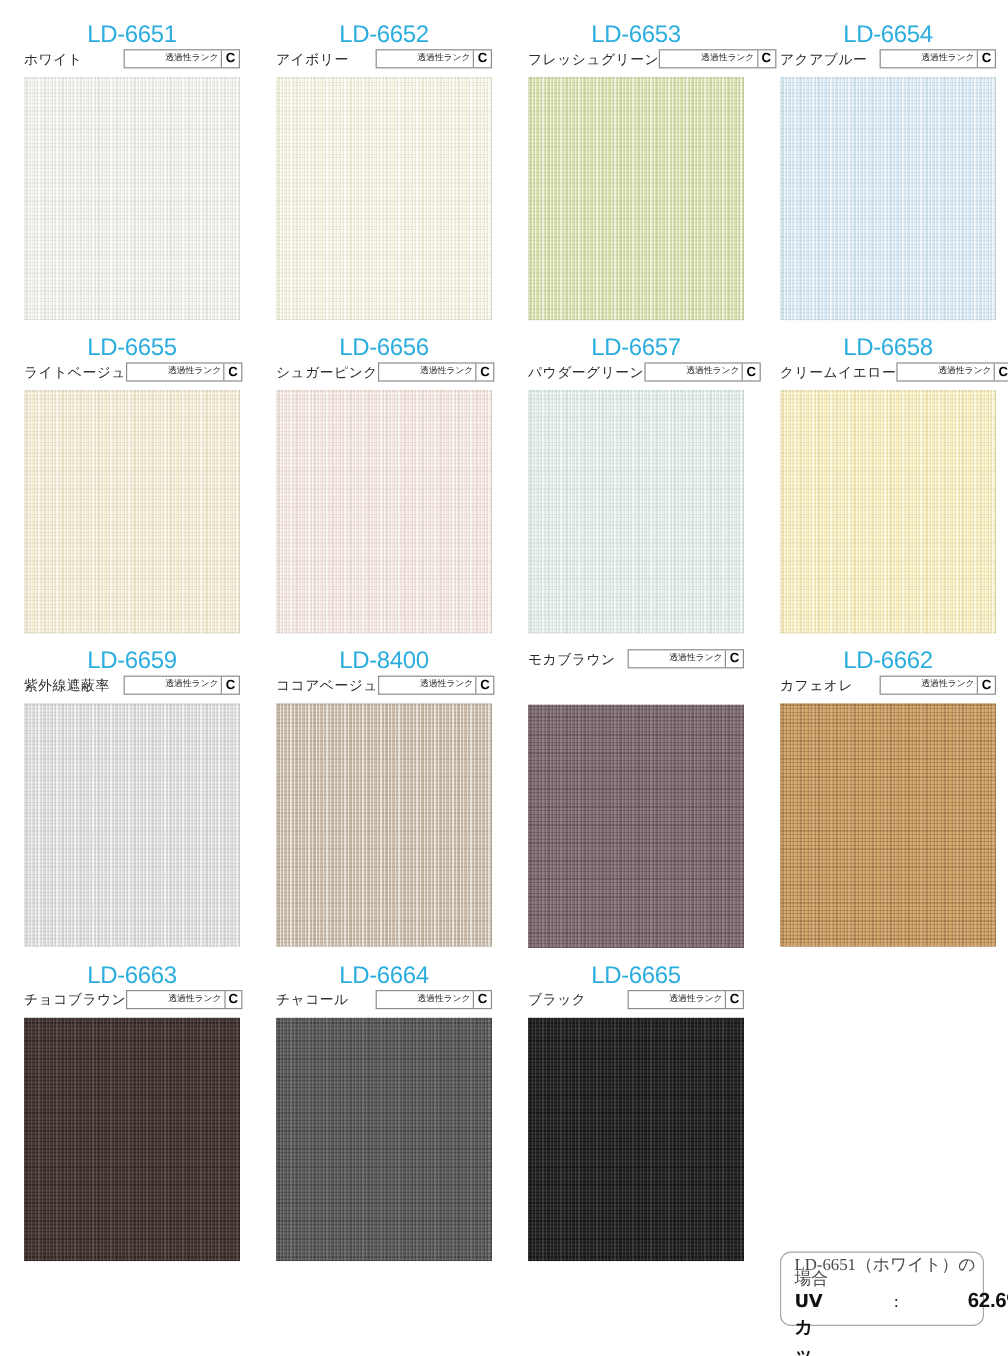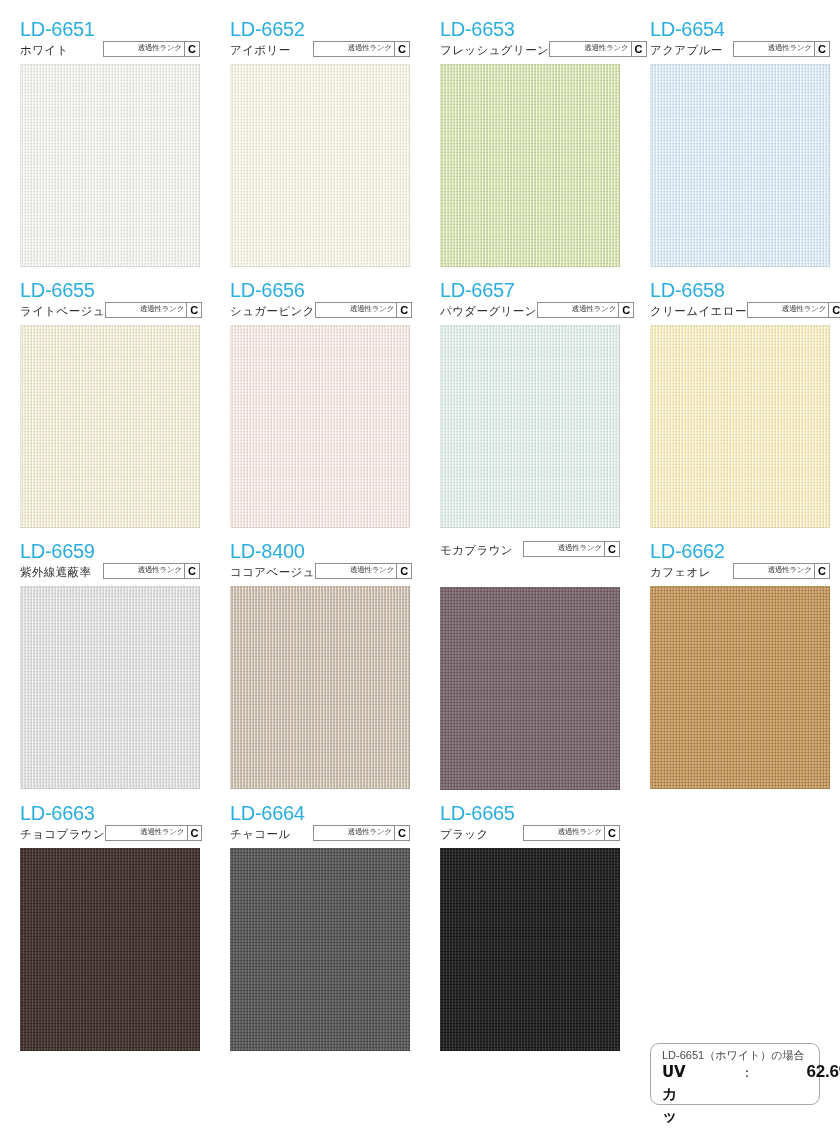--- a/index.html
+++ b/index.html
@@ -27,20 +27,21 @@
     display: flex;
     width: 840px;
     margin-bottom: 12px;
   }
 
   .swatch-card {
     width: 210px;
     box-sizing: border-box;
     padding-left: 20px;
     padding-right: 10px;
+    text-align: center;
   }
 
   .card-head {
     height: 46px;
     position: relative;
   }
 
   .code {
     font-size: 20px;
     font-weight: 400;
@@ -156,25 +157,25 @@
     top: 1043px;
     width: 170px;
     height: 62px;
     border: 1px solid #a8a8a8;
     border-radius: 9px;
     background: #ffffff;
     box-sizing: border-box;
     padding: 5px 0 0 11px;
   }
   #uv-box .uv-caption {
-    font-size: 11px;
+    font-size: 14px;
     color: #4a4a4a;
     line-height: 12px;
     letter-spacing: 0px;
-    font-family: Liberation Sans, sans-serif;
+    font-family: Liberation Serif, serif;
   }
   #uv-box .uv-main {
     display: flex;
     align-items: baseline;
     line-height: 22px;
     margin-top: 0px;
     gap: 48px;
   }
   #uv-box .uv-title {
     font-size: 15px;

